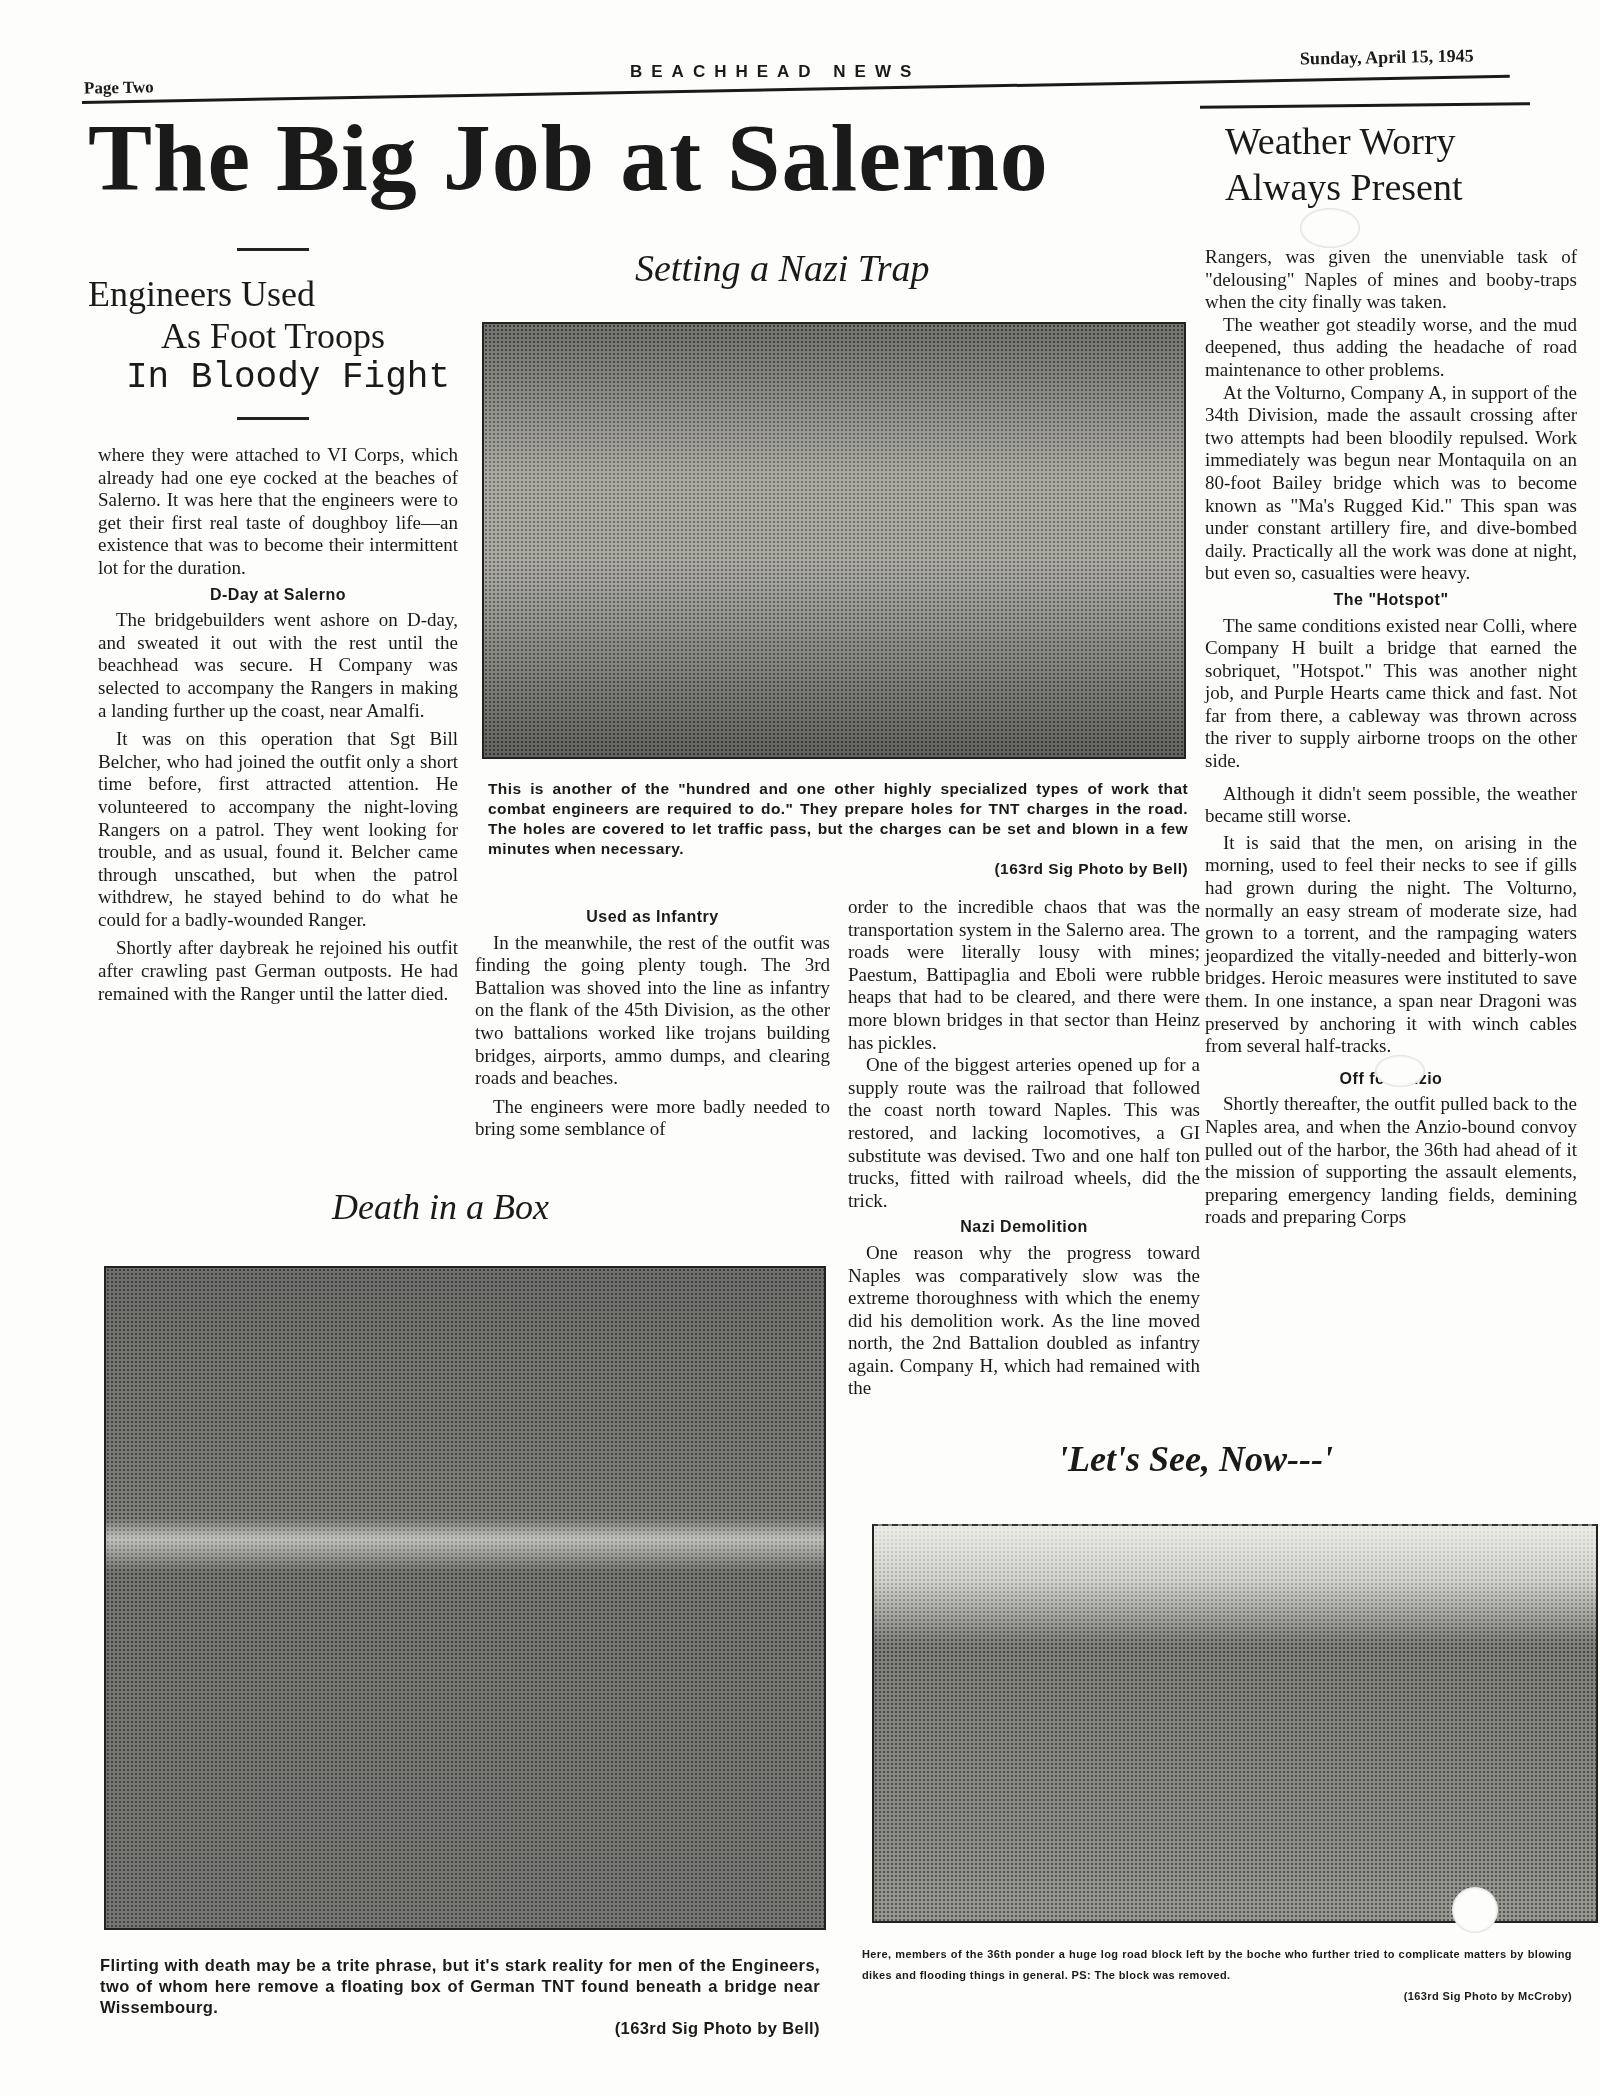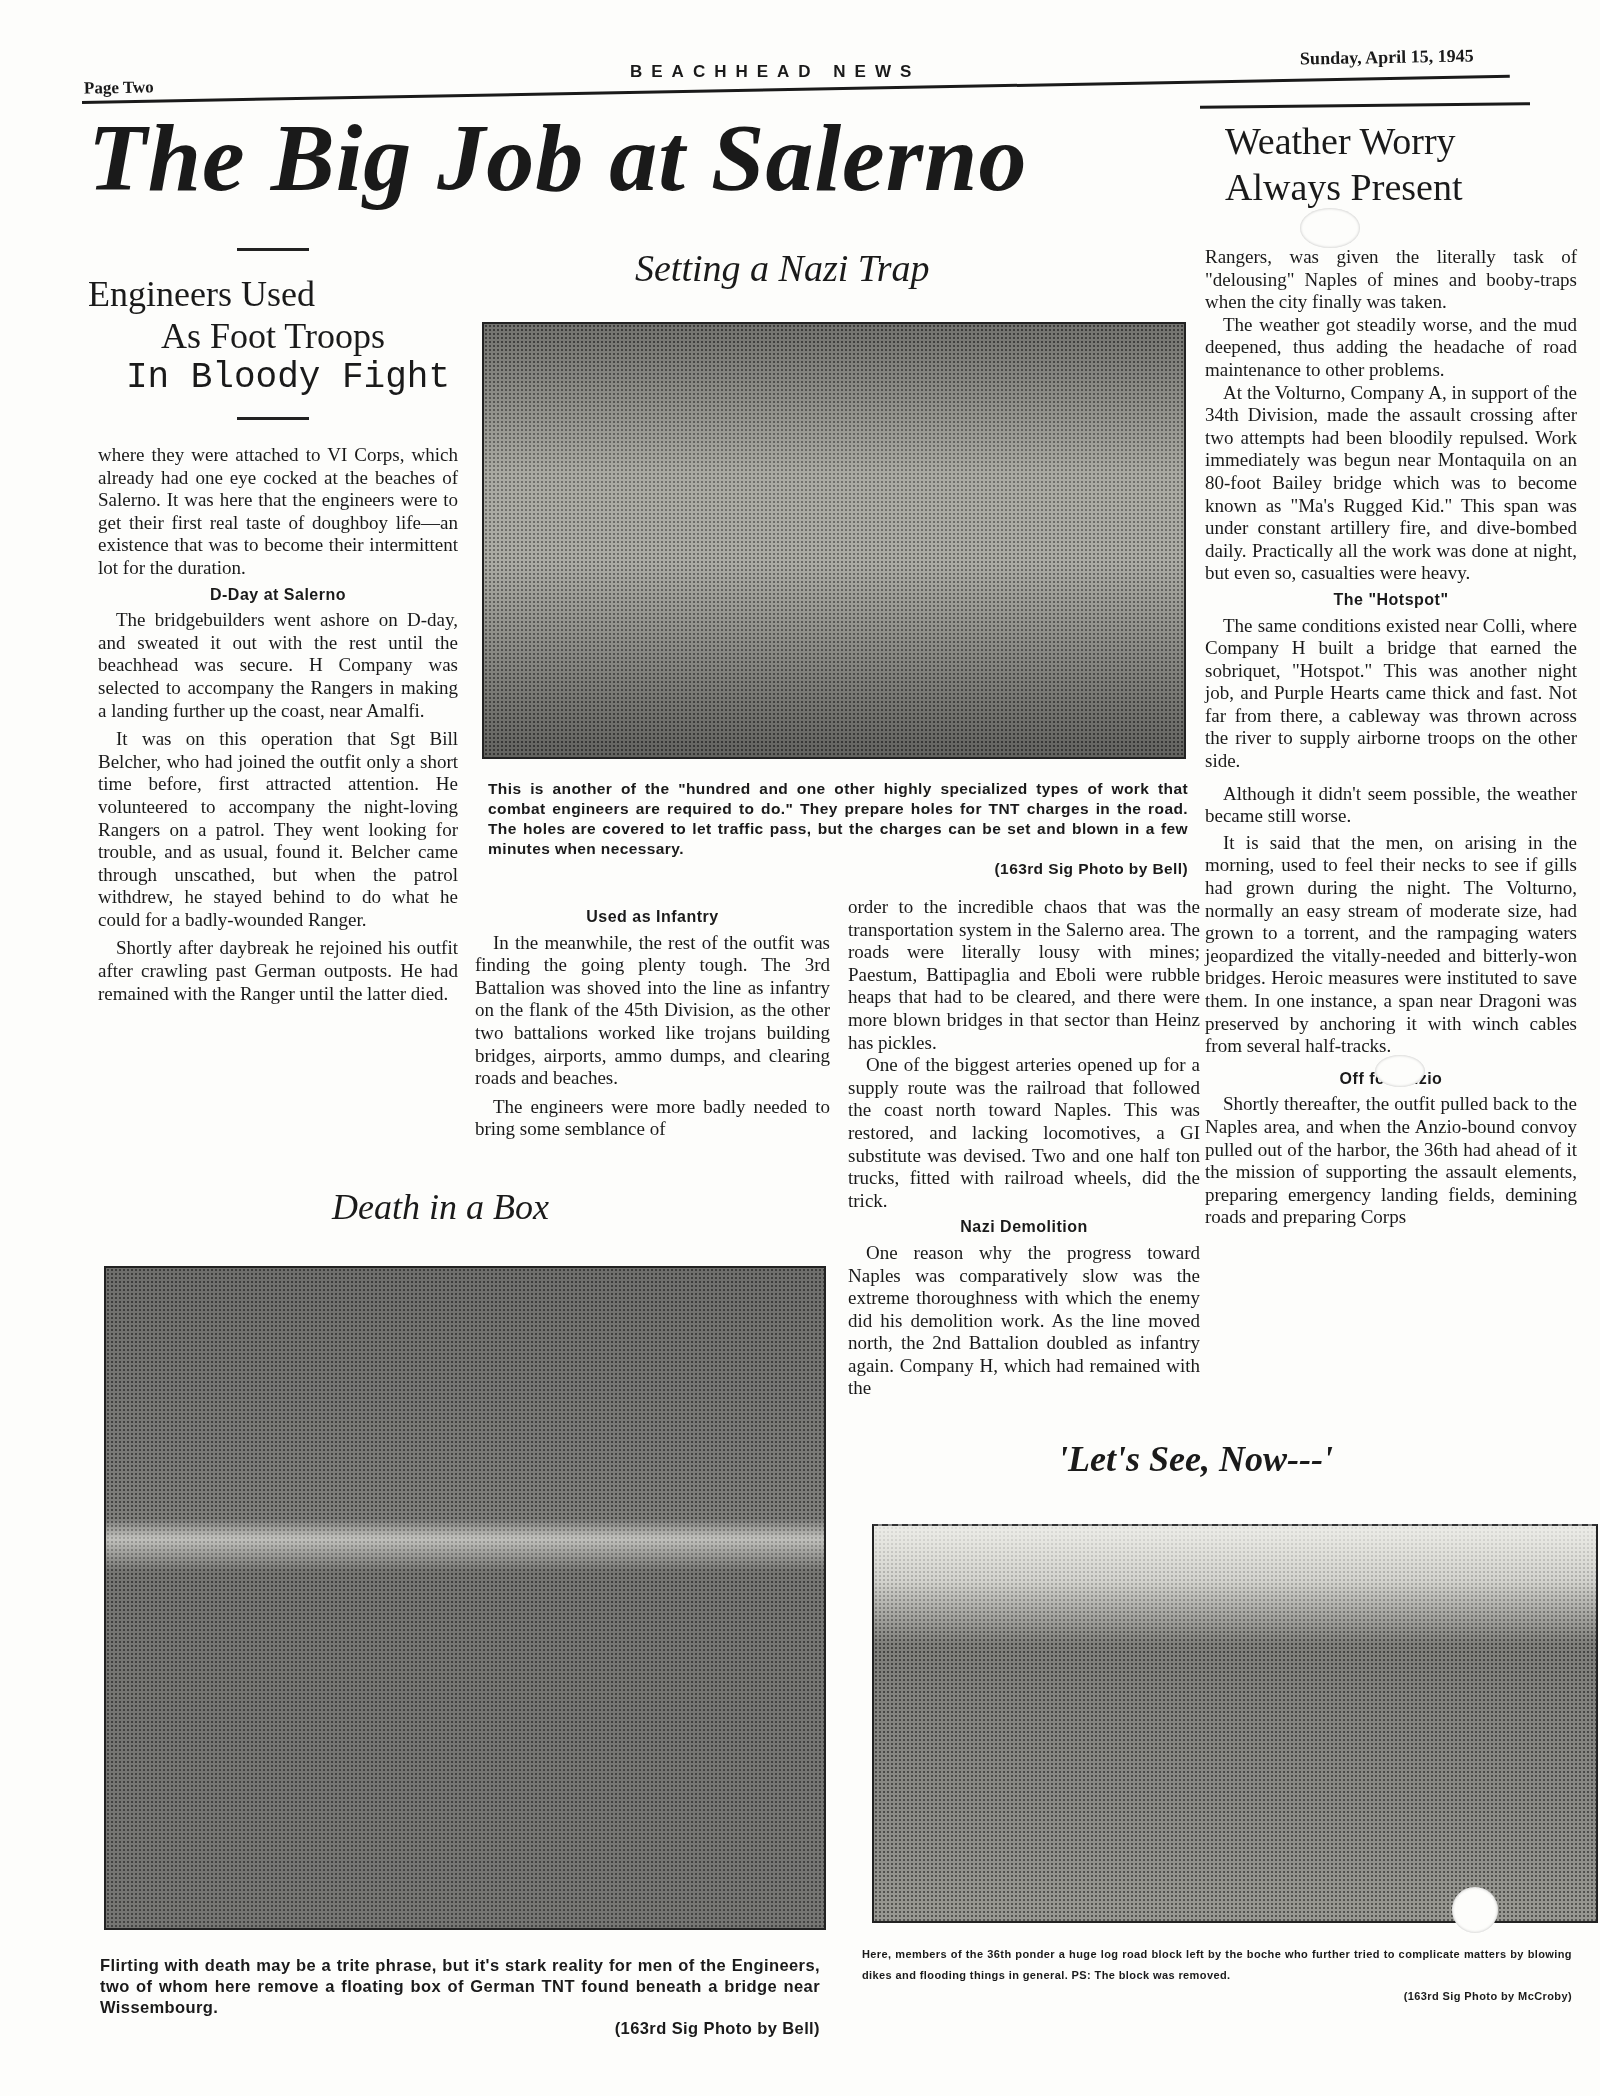--- a/index.html
+++ b/index.html
@@ -8,21 +8,21 @@
     background:#fdfdfb; color:#1a1a1a;
     font-family:"Liberation Serif", "DejaVu Serif", serif;
   }
   .abs { position:absolute; }
   
   .page-label { left:84px; top:78px; font-size:17px; font-weight:bold; font-family:"Liberation Serif", serif; transform:rotate(-1deg); }
   .paper-name { left:630px; top:62px; font-size:17px; font-weight:bold; letter-spacing:9px; font-family:"Liberation Sans", sans-serif; }
   .paper-date { left:1300px; top:47px; font-size:18px; font-weight:bold; transform:rotate(-1deg); }
   .rule-top { left:82px; top:101px; width:1428px; height:3px; background:#1a1a1a; transform:rotate(-1.05deg); transform-origin:left top; }
   .rule-side { left:1200px; top:104px; width:330px; height:3px; background:#1a1a1a; transform:rotate(-0.6deg); }
-  .main-headline { left:88px; top:110px; font-size:96px; font-style:italic; font-weight:bold; letter-spacing:1px; line-height:1; white-space:nowrap; }
+  .main-headline { left:88px; top:110px; font-size:96px; font-weight:bold; letter-spacing:1px; line-height:1; white-space:nowrap; }
   .side-headline { left:1225px; top:118px; width:320px; font-size:38px; line-height:46px; }
   .side-headline div { white-space:nowrap; }
   
   .photo { background:#888; overflow:hidden; border:2px solid #222; }
   .halftone {
     width:100%; height:100%;
     background-image: radial-gradient(circle, rgba(0,0,0,0.55) 35%, transparent 40%);
     background-size:4px 4px;
   }
   .photo1 .halftone { background-color:#9a9a94; }
@@ -91,21 +91,21 @@
 </div>
 
 <div class="abs col" style="left:848px; top:896px; width:352px;">
   <p class="noindent">order to the incredible chaos that was the transportation system in the Salerno area. The roads were literally lousy with mines; Paestum, Battipaglia and Eboli were rubble heaps that had to be cleared, and there were more blown bridges in that sector than Heinz has pickles.</p>
   <p>One of the biggest arteries opened up for a supply route was the railroad that followed the coast north toward Naples. This was restored, and lacking locomotives, a GI substitute was devised. Two and one half ton trucks, fitted with railroad wheels, did the trick.</p>
   <div class="subhead">Nazi Demolition</div>
   <p>One reason why the progress toward Naples was comparatively slow was the extreme thoroughness with which the enemy did his demolition work. As the line moved north, the 2nd Battalion doubled as infantry again. Company H, which had remained with the</p>
 </div>
 
 <div class="abs col" style="left:1205px; top:246px; width:372px;">
-  <p class="noindent">Rangers, was given the literally task of "delousing" Naples of mines and booby-traps when the city finally was taken.</p>
+  <p class="noindent">Rangers, was given the unenviable task of "delousing" Naples of mines and booby-traps when the city finally was taken.</p>
   <p>The weather got steadily worse, and the mud deepened, thus adding the headache of road maintenance to other problems.</p>
   <p>At the Volturno, Company A, in support of the 34th Division, made the assault crossing after two attempts had been bloodily repulsed. Work immediately was begun near Montaquila on an 80-foot Bailey bridge which was to become known as "Ma's Rugged Kid." This span was under constant artillery fire, and dive-bombed daily. Practically all the work was done at night, but even so, casualties were heavy.</p>
   <div class="subhead">The "Hotspot"</div>
   <p>The same conditions existed near Colli, where Company H built a bridge that earned the sobriquet, "Hotspot." This was another night job, and Purple Hearts came thick and fast. Not far from there, a cableway was thrown across the river to supply airborne troops on the other side.</p>
   <p style="margin-top:10px;">Although it didn't seem possible, the weather became still worse.</p>
   <p style="margin-top:4px;">It is said that the men, on arising in the morning, used to feel their necks to see if gills had grown during the night. The Volturno, normally an easy stream of moderate size, had grown to a torrent, and the rampaging waters jeopardized the vitally-needed and bitterly-won bridges. Heroic measures were instituted to save them. In one instance, a span near Dragoni was preserved by anchoring it with winch cables from several half-tracks.</p>
   <div class="subhead" style="margin-top:10px;">Off for Anzio</div>
   <p>Shortly thereafter, the outfit pulled back to the Naples area, and when the Anzio-bound convoy pulled out of the harbor, the 36th had ahead of it the mission of supporting the assault elements, preparing emergency landing fields, demining roads and preparing Corps</p>
 </div>
 

